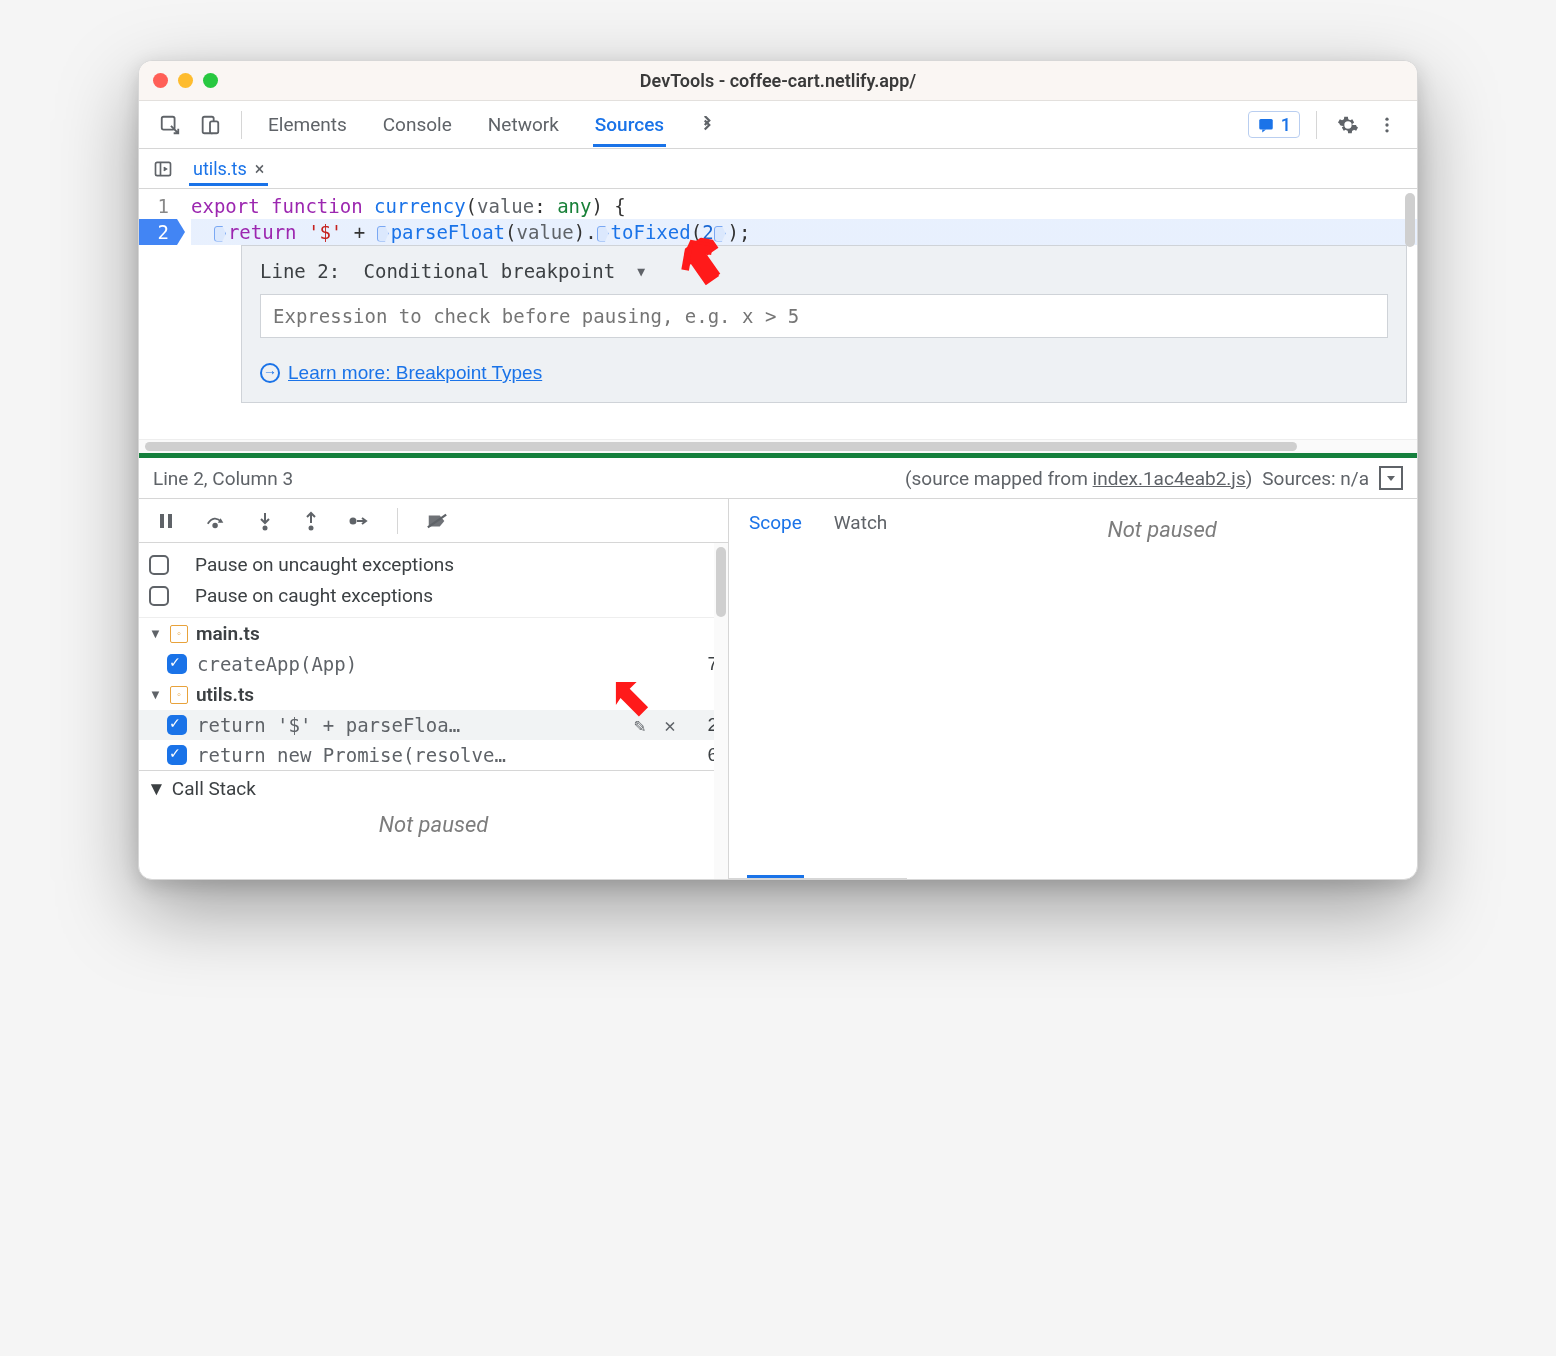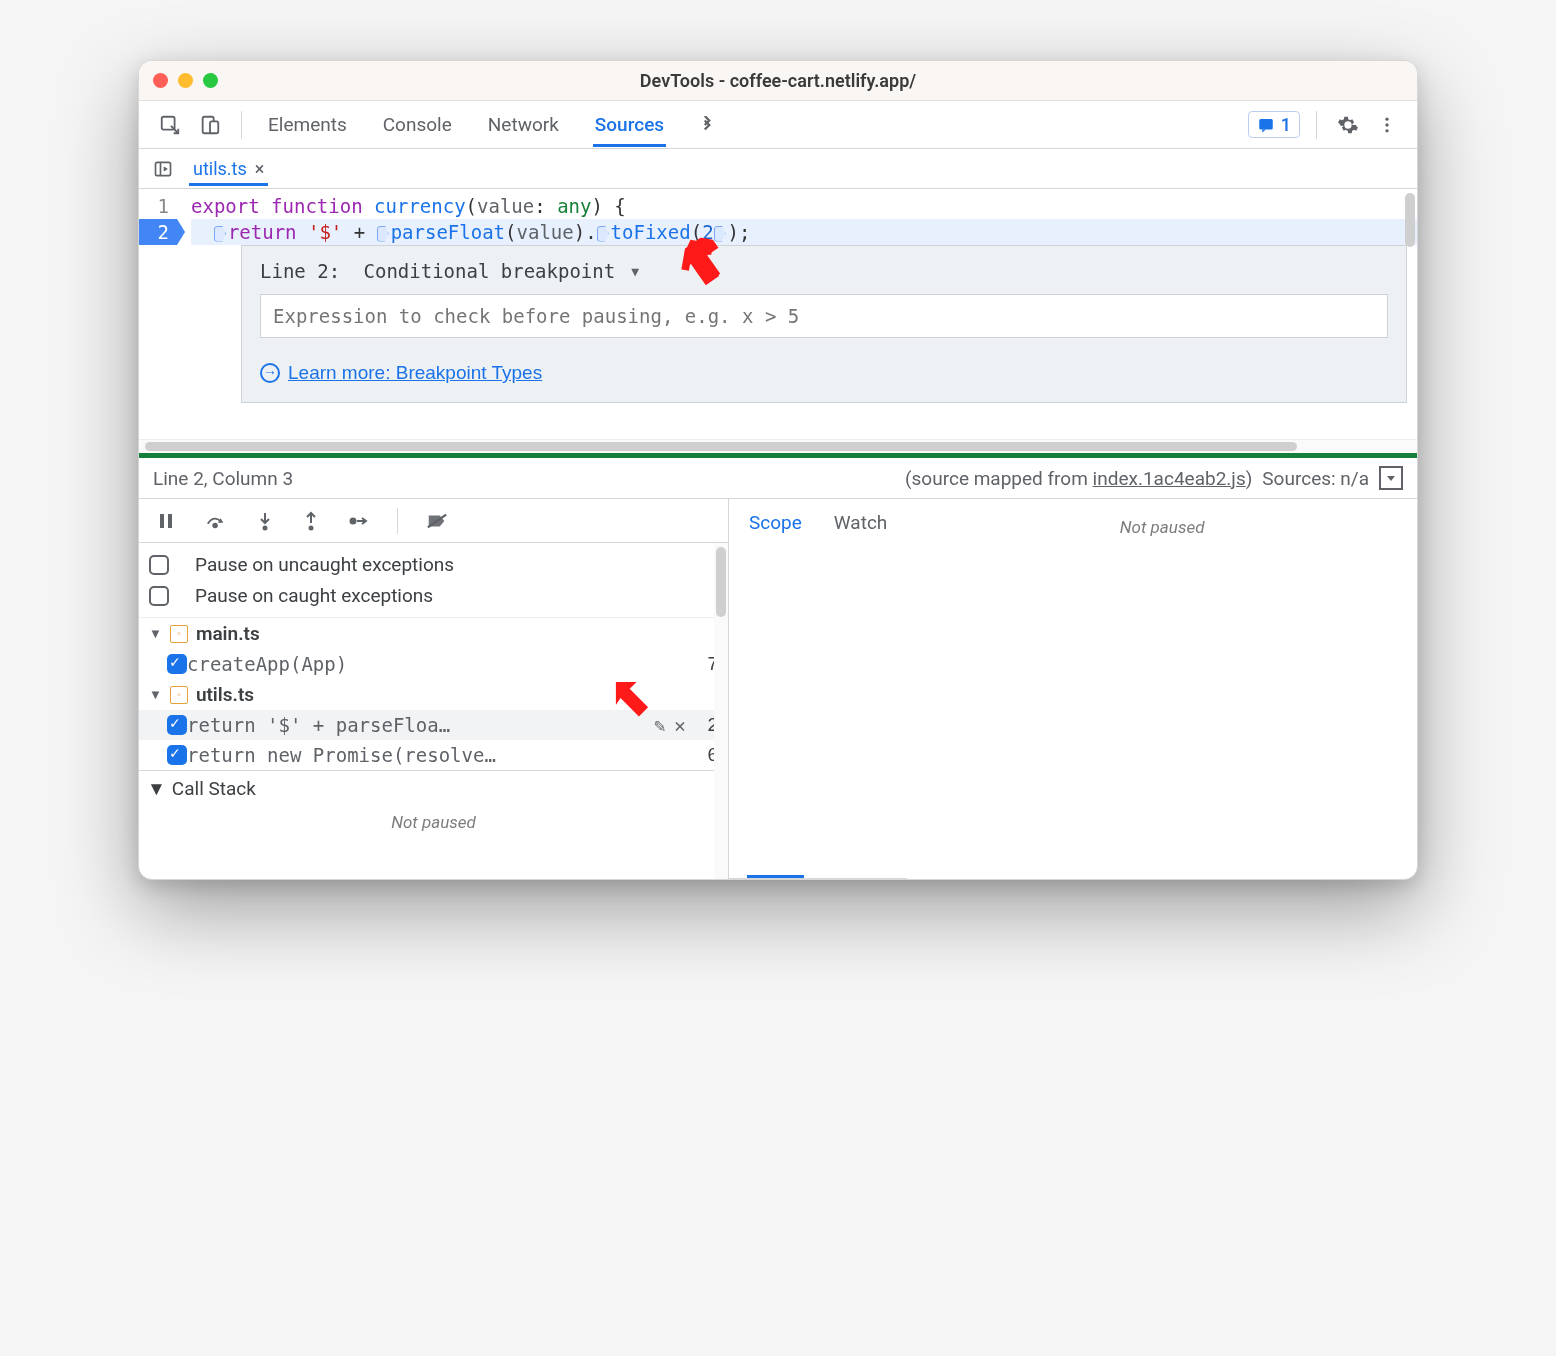--- a/index.html
+++ b/index.html
@@ -108,21 +108,21 @@
 
   .bp-dialog {
     position:absolute; left:64px; top:56px; right:10px; background:#eef1f4;
     border:1px solid #cfd3d8; font-family:-apple-system,sans-serif;
     z-index:5; padding:14px 18px 18px;
   }
   .bp-dialog .row1 {
     font-family:"SF Mono",Menlo,monospace; font-size:19px; color:#3c4043;
     display:flex; align-items:center; gap:6px;
   }
-  .bp-dialog .row1 .sel { display:flex; align-items:center; gap:16px;}
+  .bp-dialog .row1 .sel { display:flex; align-items:center; gap:22px;}
   .bp-dialog .row1 .tri { font-size:13px; color:#5f6368;}
   .bp-dialog input {
     width:100%; margin-top:12px; padding:10px 12px; font-size:19px;
     font-family:"SF Mono",Menlo,monospace; border:1px solid #cfd3d8;
     background:#fff; color:#555;
   }
   .bp-dialog .learn {
     margin-top:24px; display:flex; align-items:center; gap:8px;
     color:#1a73e8; font-size:19px;
   }
@@ -156,29 +156,29 @@
   }
   .dbg-toolbar .sepv { width:1px; height:26px; background:#d6d6d6; margin:0 2px;}
   .pause-opts { padding:6px 10px; border-bottom:1px solid #eee;}
   .pause-opts label { display:flex; align-items:center; gap:26px; font-size:19px; color:#3c4043; padding:4px 0;}
   .pause-opts input[type=checkbox]{ width:20px; height:20px; border-radius:5px; border:2px solid #5f6368; appearance:none; position:relative;}
 
   .bp-tree { font-size:19px; overflow:auto; position:relative;}
   .bp-group { padding:4px 10px; color:#3c4043; display:flex; align-items:center; gap:8px; font-weight:600;}
   .bp-group .disc { color:#5f6368; font-size:13px;}
   .bp-group .fileicon { width:18px; height:18px; border:1.5px solid #e8a23b; display:flex; align-items:center; justify-content:center; font-size:11px; color:#e8a23b; border-radius:2px;}
-  .bp-item { display:flex; align-items:center; padding:4px 10px 4px 28px; font-family:"SF Mono",Menlo,monospace; color:#5f6368;}
+  .bp-item { display:flex; align-items:center; gap:10px; padding:4px 10px 4px 28px; font-family:"SF Mono",Menlo,monospace; color:#5f6368;}
   .bp-item.hl { background:#f1f3f4;}
   .bp-item .cb { width:20px; height:20px; border-radius:5px; background:#1a73e8; position:relative; flex-shrink:0;}
   .bp-item .cb::after { content:'✓'; color:#fff; position:absolute; left:3px; top:-2px; font-size:16px;}
   .bp-item .txt { flex:1; white-space:nowrap; overflow:hidden; text-overflow:ellipsis;}
   .bp-item .num { color:#3c4043; font-family:-apple-system,sans-serif; width:28px; text-align:right;}
   .bp-item .edit, .bp-item .del { color:#5f6368; width:20px; text-align:center;}
   .section-hdr { display:flex; align-items:center; gap:6px; padding:6px 8px; border-top:1px solid #d6d6d6; color:#3c4043; font-size:19px;}
-  .notpaused { text-align:center; font-style:italic; color:#7d7d7d; padding:6px; font-size:17px;}
+  .notpaused { text-align:center; font-style:italic; color:#7d7d7d; padding:6px; font-size:22px;}
   .vscroll { position:absolute; right:0; top:44px; bottom:0; width:14px; background:#fafafa;}
   .vscroll .thumb { position:absolute; left:2px; right:2px; top:4px; height:70px; background:#cfcfcf; border-radius:6px;}
 
   .right-pane { flex:1; display:flex; flex-direction:row;}
   .right-tabs { display:flex; gap:28px; padding:8px 18px 0; border-bottom:1px solid #d6d6d6;}
   .right-tab { font-size:19px; color:#5f6368; padding:4px 2px 8px; border-bottom:3px solid transparent;}
   .right-tab.active { color:#1a73e8; border-bottom-color:#1a73e8;}
   .right-body { flex:1; display:flex; align-items:flex-start; justify-content:center; padding-top:12px;}
 
   .ra2 { left:470px; top:176px; }

